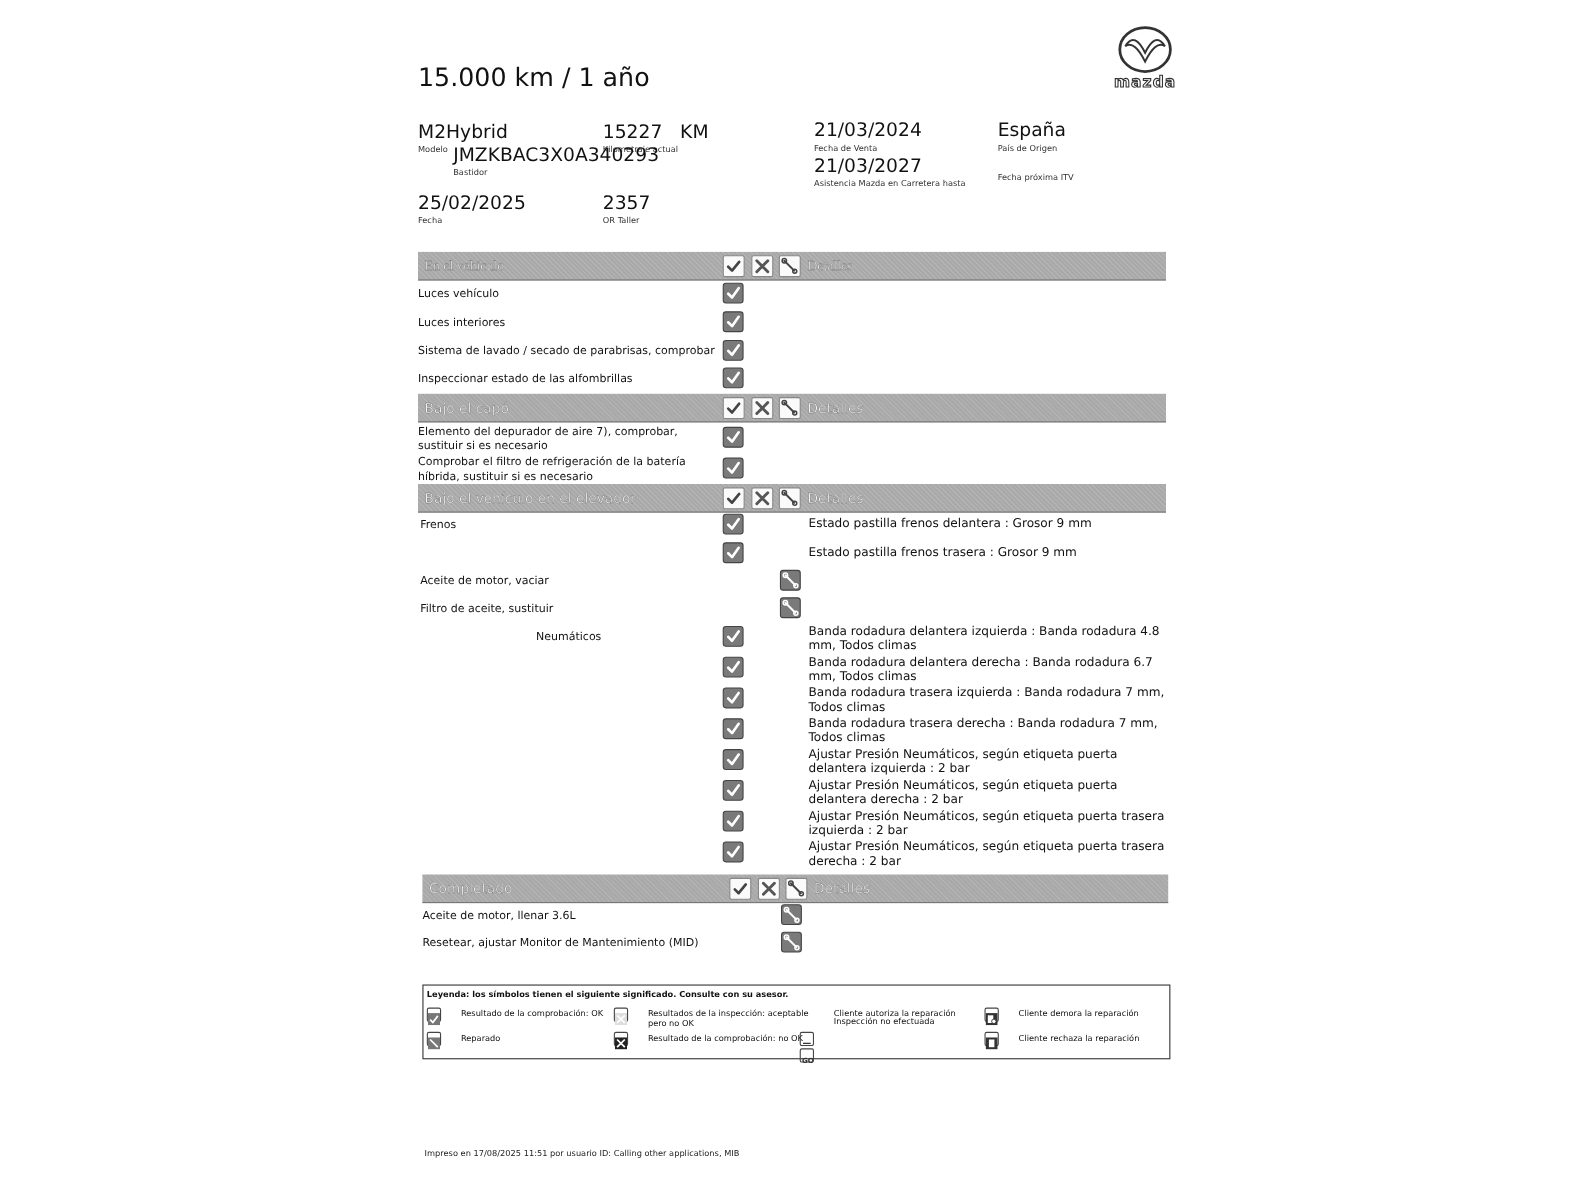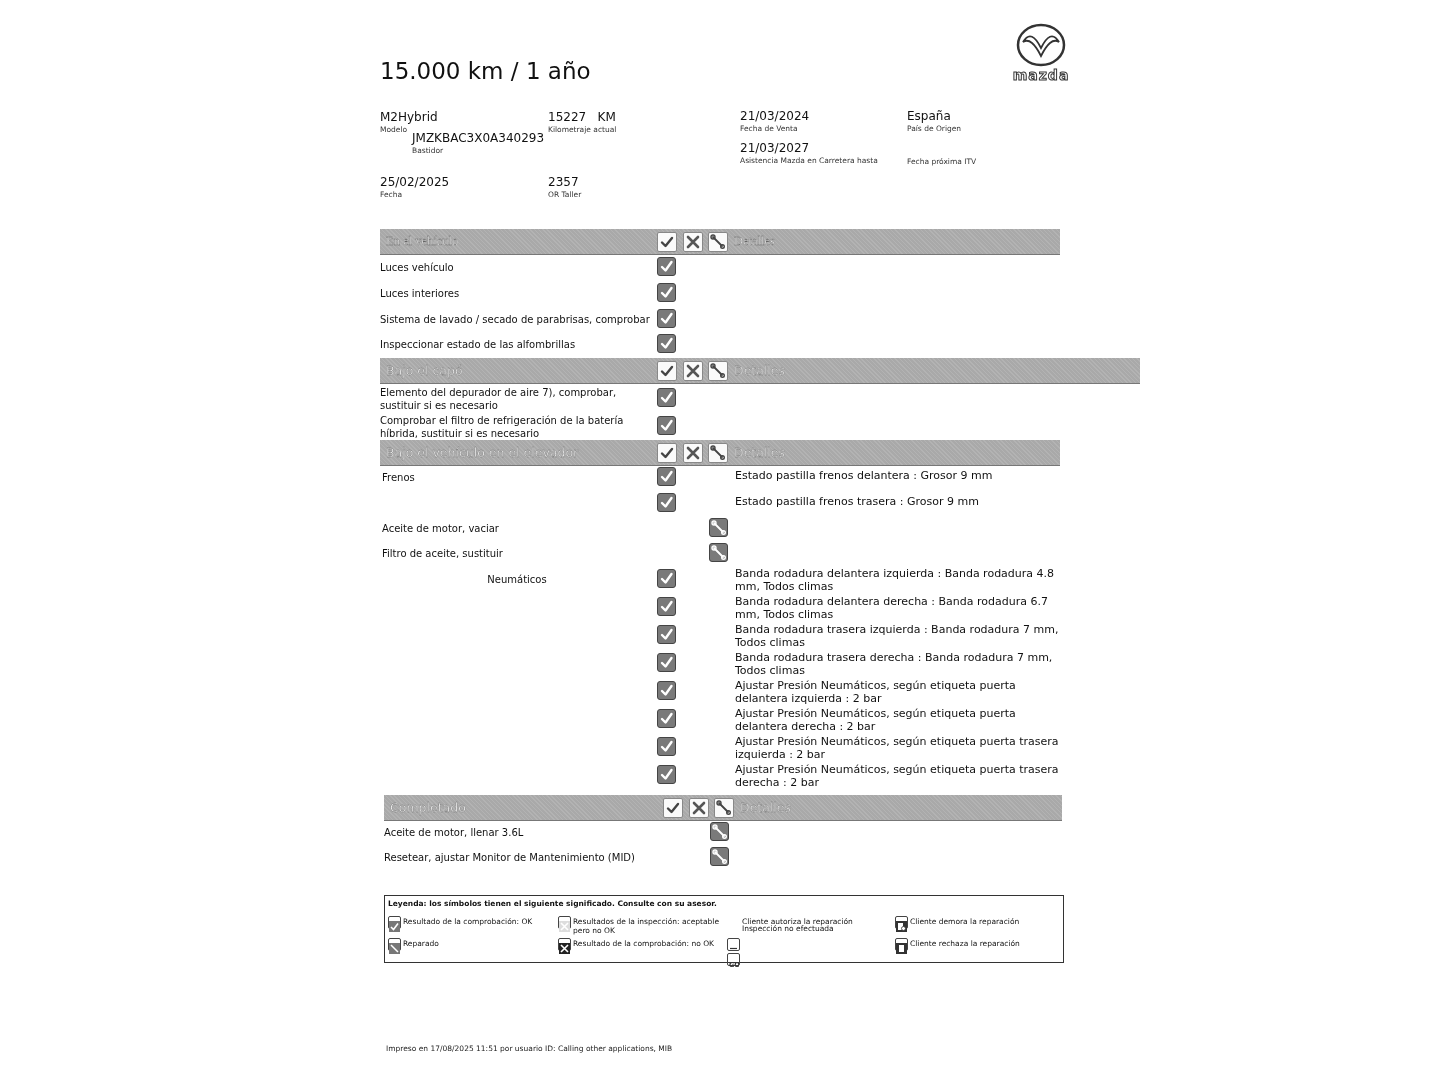--- a/index.html
+++ b/index.html
@@ -2,33 +2,33 @@
 <html><head>
 <meta charset="utf-8">
 <style>
   html, body { margin:0; padding:0; background:#ffffff; }
   body { width:1440px; height:1080px; position:relative; font-family:"DejaVu Sans", sans-serif; color:#111; overflow:hidden; }
   .abs { position:absolute; }
   .title { left:380px; top:58px; font-size:23px; color:#111; }
   .logo { left:1008px; top:22px; width:66px; height:64px; text-align:center; }
   .logo svg { display:block; margin:0 auto; }
   .logo .word { font-size:14px; letter-spacing:1px; color:#fff; -webkit-text-stroke:1px #333; font-weight:bold; line-height:14px; }
-  .fval { font-size:12px; color:#111; white-space:nowrap; }
+  .fval { font-size:17px; color:#111; white-space:nowrap; }
   .flabel { font-size:7.5px; color:#333; white-space:nowrap; margin-top:1px; }
   .section-header { height:25px; background:#a9a9a9; background-image:repeating-linear-gradient(45deg, rgba(255,255,255,0.12) 0 1px, transparent 1px 3px); border-bottom:1px solid #777; }
   .section-header .sh-title { position:absolute; left:6px; top:5px; font-size:12.5px; color:#f2f2f2; -webkit-text-stroke:0.3px #666; }
   .section-header .sh-det { position:absolute; font-size:12.5px; color:#f2f2f2; top:5px; -webkit-text-stroke:0.3px #666; }
   .hicon { position:absolute; top:3px; width:18px; height:18px; background:#fafafa; border:1px solid #888; border-radius:2px; }
   .box { position:absolute; width:17px; height:17px; border:1.5px solid #444; border-radius:3px; background:#7a7a7a; }
   .box svg, .hicon svg { position:absolute; left:0; top:0; }
   .item { font-size:10px; color:#111; line-height:13px; }
   .detail { font-size:11px; color:#111; line-height:13px; width:330px; }
   .legend { left:384px; top:895px; width:678px; height:66px; border:1.5px solid #333; }
   .legend .lt { position:absolute; left:3px; top:3px; font-size:7.5px; font-weight:bold; }
-  .legend .le { position:absolute; font-size:7.5px; line-height:9px; }
+  .legend .le { position:absolute; font-size:7.5px; line-height:9px;margin-left:16px; }
   .legend .li { position:absolute; width:11px; height:11px; border:1px solid #444; border-radius:2px; }
   .footer { left:386px; top:1044px; font-size:7.5px; color:#222; }
 </style>
 </head>
 <body>
 
 <div class="abs title">15.000 km / 1 año</div>
 
 <div class="abs logo">
   <svg width="52" height="46" viewBox="0 0 52 46">
@@ -113,21 +113,21 @@
       <svg width="17" height="17" viewBox="0 0 17 17">
         <path d="M4 9 L7.5 12.5 L13.5 4" fill="none" stroke="#fff" stroke-width="2.4" stroke-linecap="round" stroke-linejoin="round"></path>
       </svg>
     </div>
     <div class="abs item" style="left:380px;top:338px;width:270px;">Inspeccionar estado de las alfombrillas</div>
     <div class="box" style="left:657px;top:334px;">
       <svg width="17" height="17" viewBox="0 0 17 17">
         <path d="M4 9 L7.5 12.5 L13.5 4" fill="none" stroke="#fff" stroke-width="2.4" stroke-linecap="round" stroke-linejoin="round"></path>
       </svg>
     </div>
-    <div class="abs section-header" style="left:380px;top:358px;width:760px;text-align:center;">
+    <div class="abs section-header" style="left:380px;top:358px;width:680px;text-align:center;">
       <span class="sh-title">Bajo el capó</span>
       <span class="hicon" style="left:277px">
         <svg width="18" height="18" viewBox="0 0 18 18">
           <path d="M4 9.5 L7.5 13 L14 5" fill="none" stroke="#444" stroke-width="2.4" stroke-linecap="round" stroke-linejoin="round"></path>
         </svg>
       </span>
       <span class="hicon" style="left:303px">
         <svg width="18" height="18" viewBox="0 0 18 18">
           <path d="M4 4 L14 14 M14 4 L4 14" stroke="#555" stroke-width="2.6" stroke-linecap="round"></path>
         </svg>

